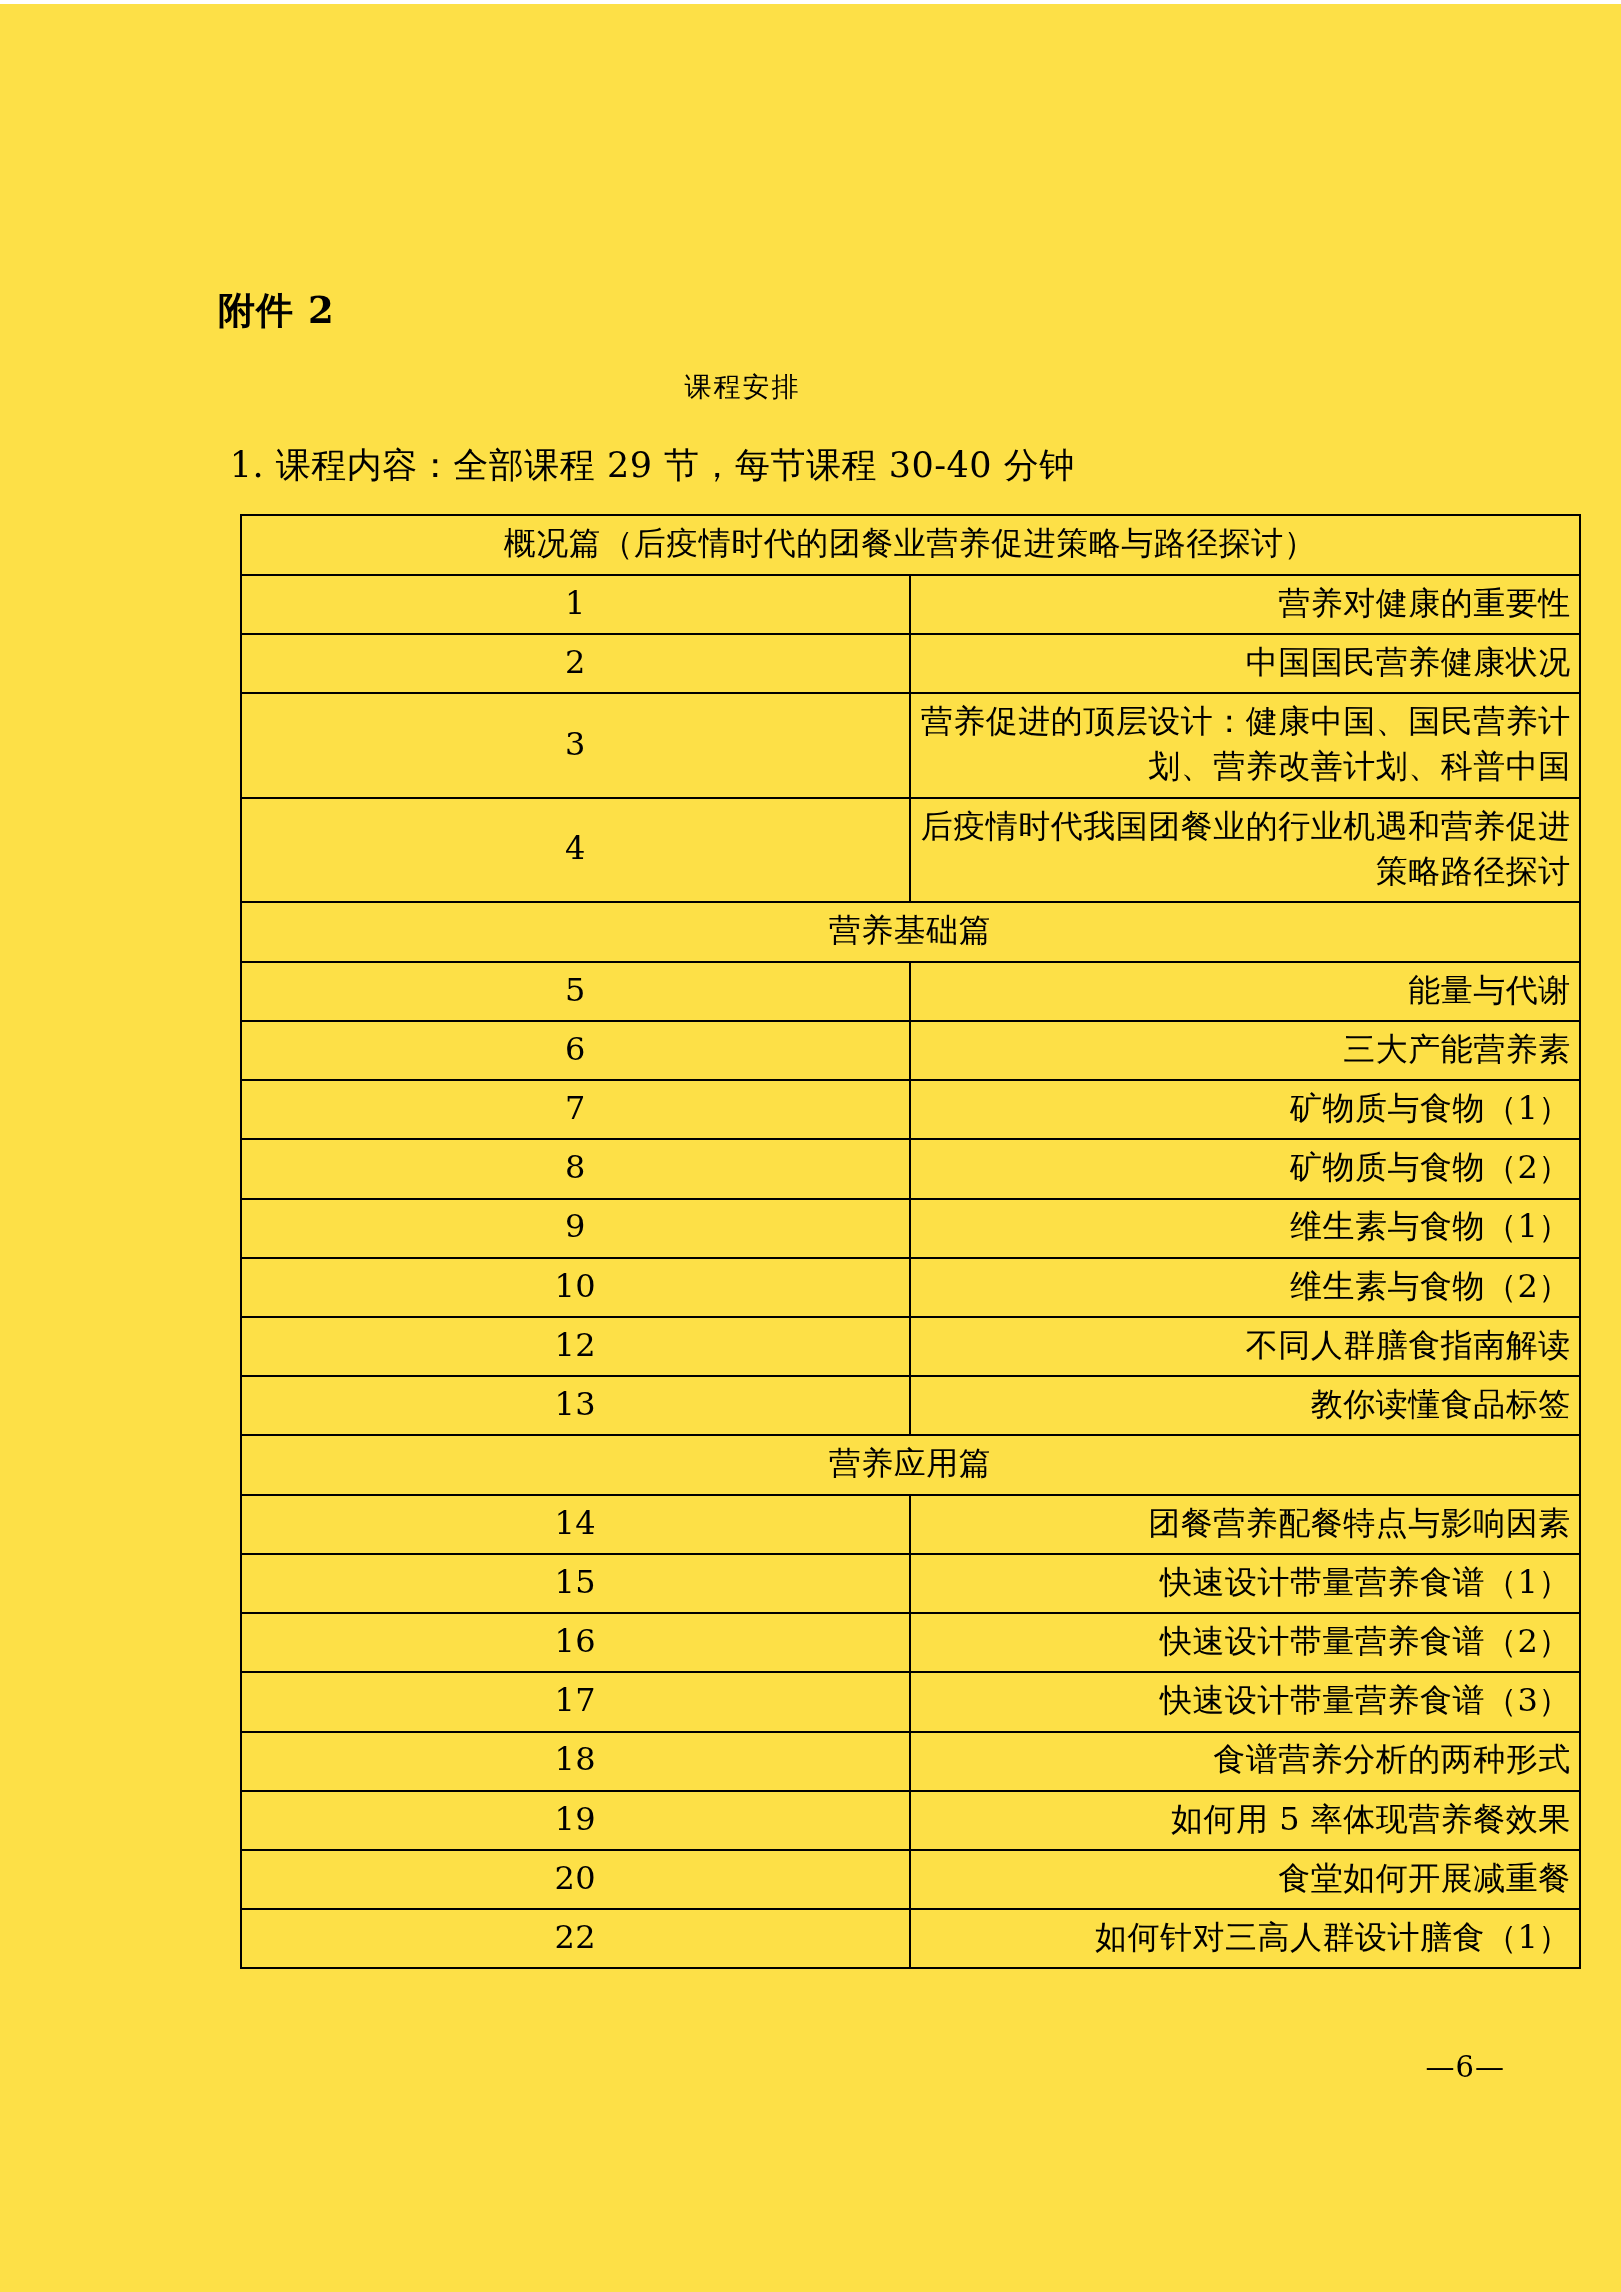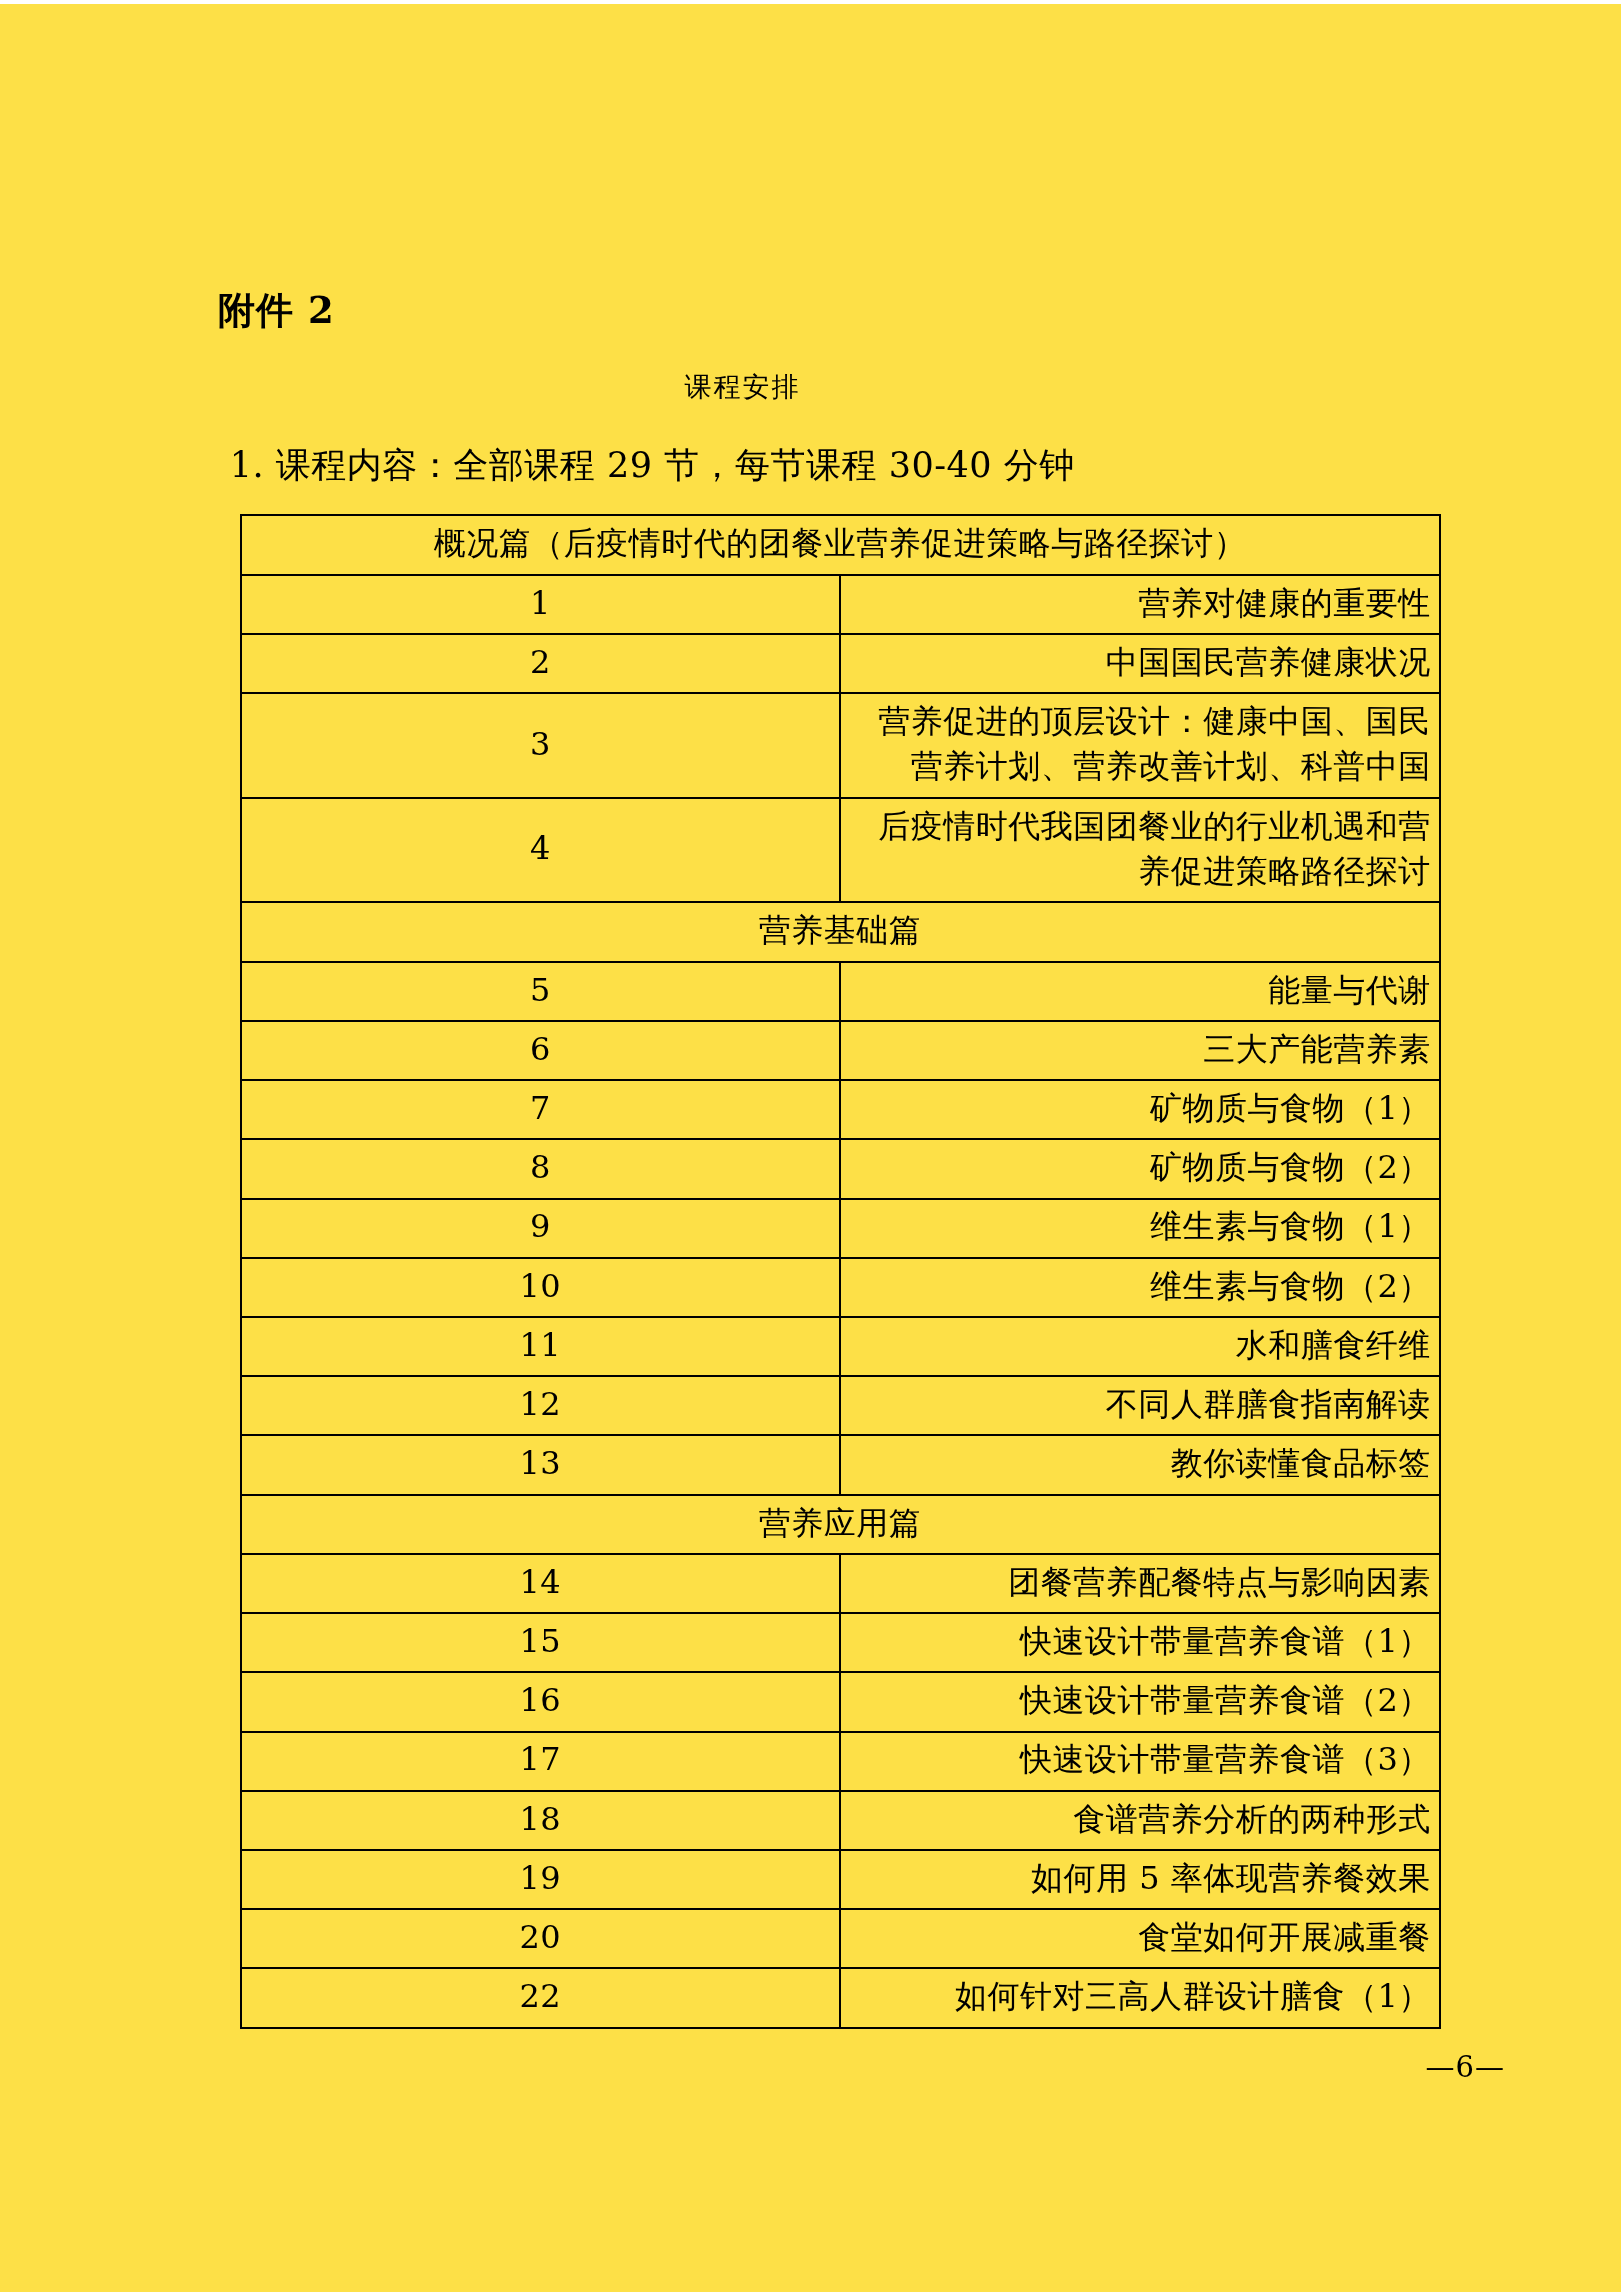--- a/index.html
+++ b/index.html
@@ -46,21 +46,21 @@
   .intro-line {
     font-size: 35px;
     margin-top: 39px;
     margin-left: 11.8px;
     letter-spacing: 0.5px;
     white-space: pre;
     line-height: 1.3;
   }
   table.course-table {
     border-collapse: collapse;
-    width: 1201px;
+    width: 1341px;
     margin-top: 25.5px;
     margin-left: 21.6px;
     table-layout: fixed;
   }
   table.course-table td {
     border: 2px solid #000000;
     font-size: 32px;
     line-height: 1.42;
     padding: 4.9px 7.8px 6.9px 7.8px;
     vertical-align: middle;
@@ -141,24 +141,20 @@
           </tr>
           <tr>
             <td class="col-num">9</td>
             <td class="col-title">维生素与食物（1）</td>
           </tr>
           <tr>
             <td class="col-num">10</td>
             <td class="col-title">维生素与食物（2）</td>
           </tr>
           <tr>
-            <td class="col-num">11</td>
-            <td class="col-title">水和膳食纤维</td>
-          </tr>
-          <tr>
             <td class="col-num">12</td>
             <td class="col-title">不同人群膳食指南解读</td>
           </tr>
           <tr>
             <td class="col-num">13</td>
             <td class="col-title">教你读懂食品标签</td>
           </tr>
           <tr>
             <td class="section-head" colspan="2">营养应用篇</td>
           </tr>

